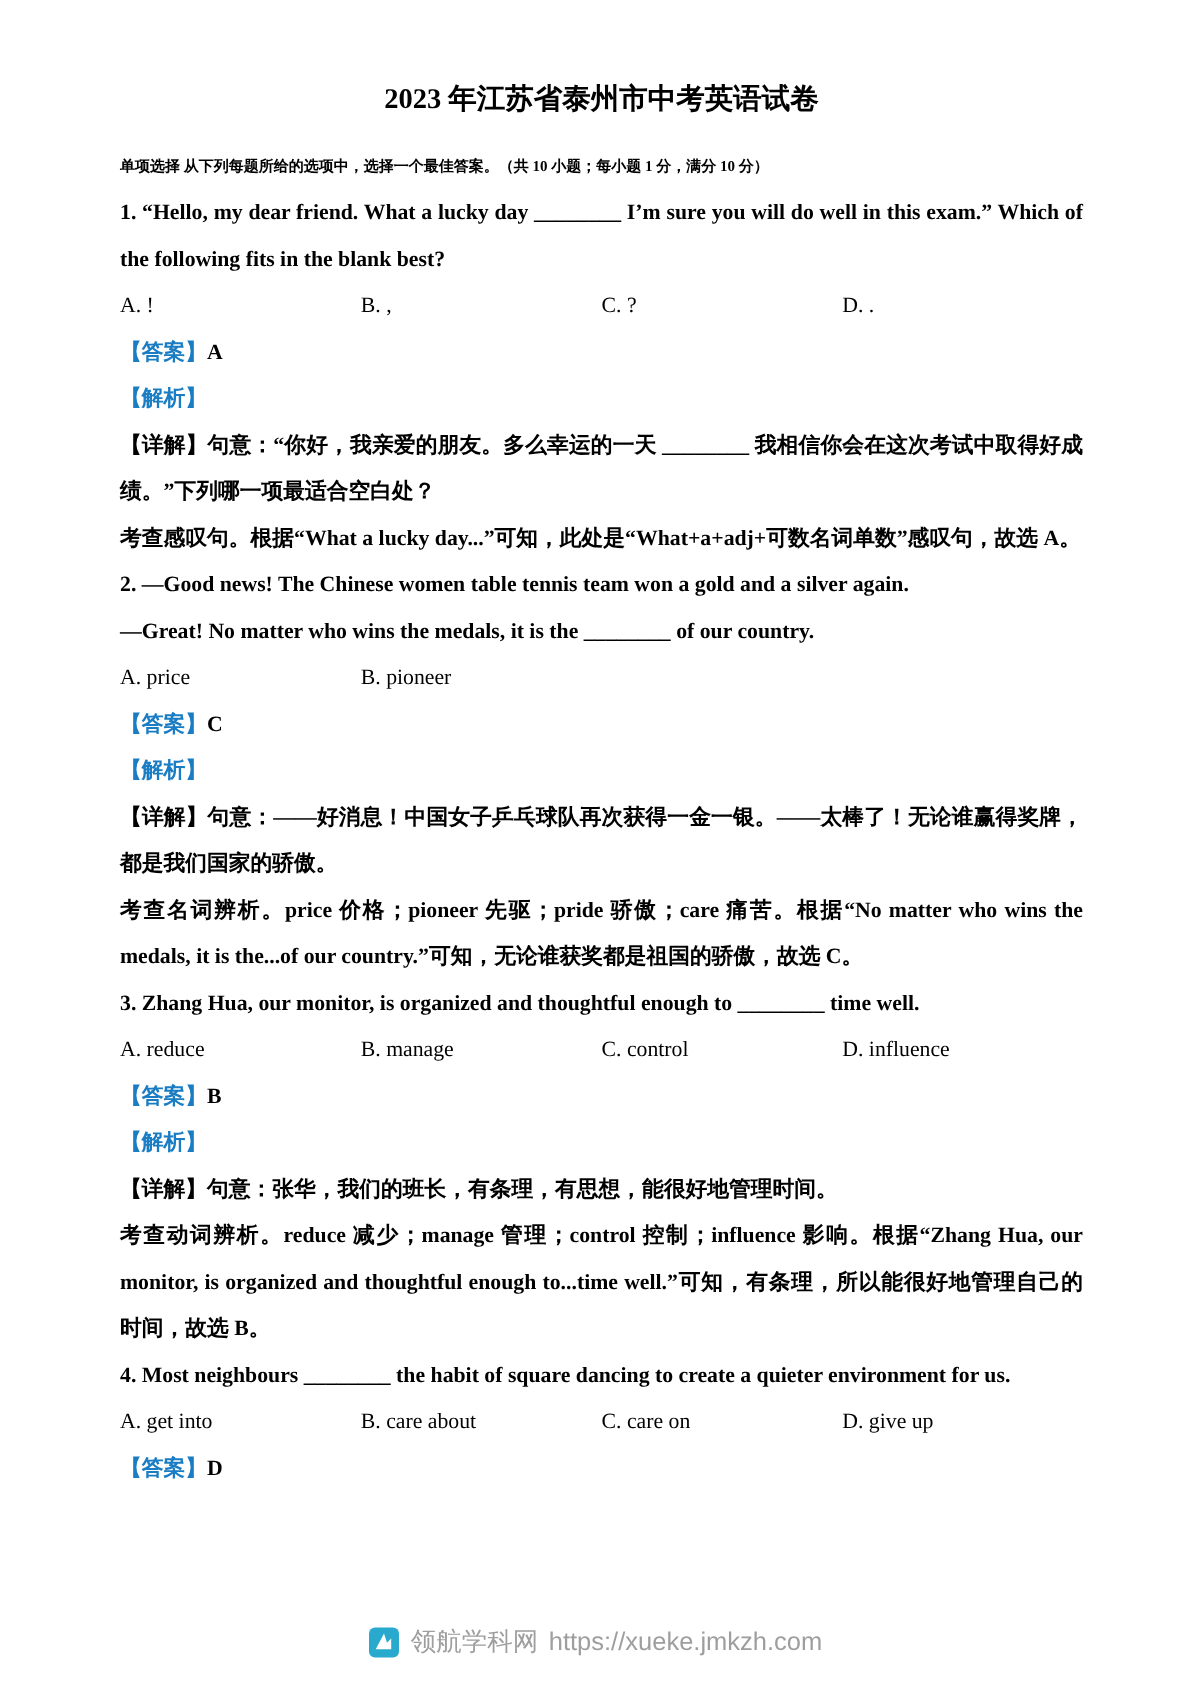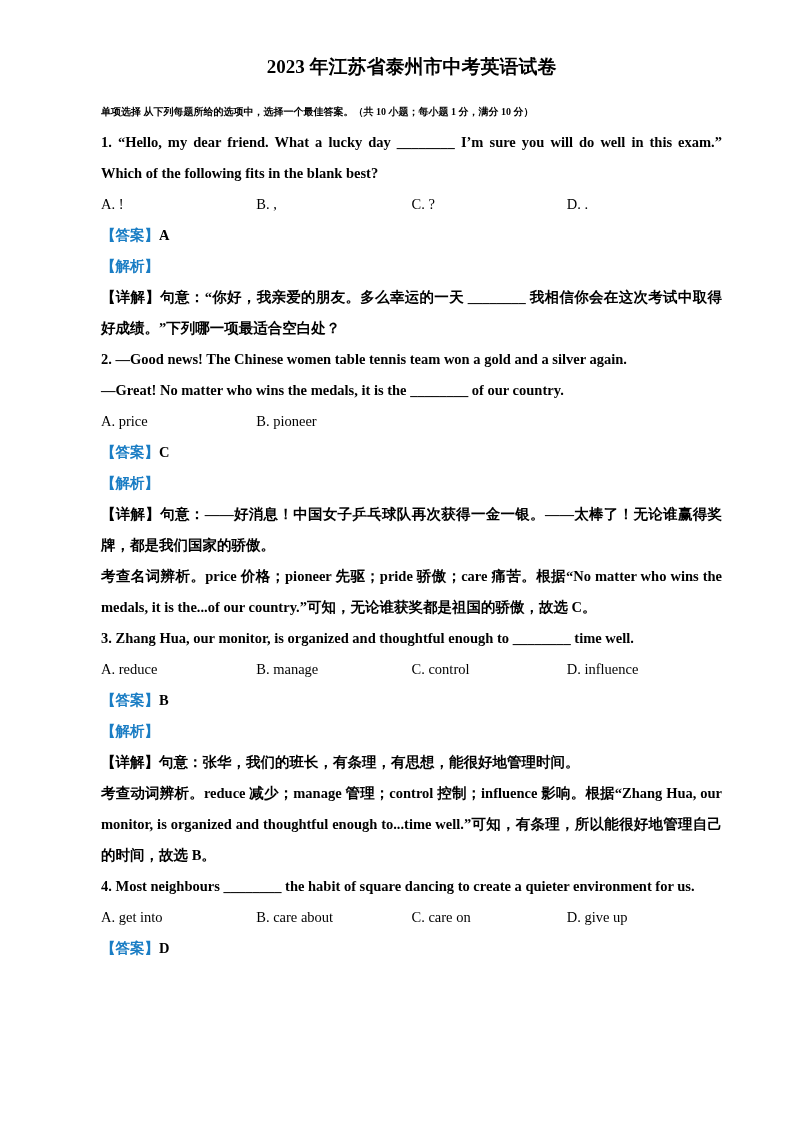--- a/index.html
+++ b/index.html
@@ -8,21 +8,21 @@
     width: 793px;
     height: 1122px;
     background: #ffffff;
     color: #000000;
     font-family: "Liberation Serif", "DejaVu Serif", serif;
   }
   .page {
     position: relative;
     width: 793px;
     height: 1122px;
-    padding: 52px 71px 0 101px;
+    padding: 52px 71px 0 80px;
     overflow: hidden;
     background: #ffffff;
   }
   .doc-title {
     margin: 0 0 14px 0;
     text-align: center;
     font-size: 19px;
     font-weight: 700;
     line-height: 30px;
   }
@@ -76,20 +76,21 @@
     <p class="line">1. “Hello, my dear friend. What a lucky day ________ I’m sure you will do well in this exam.” Which of the following fits in the blank best?</p>
     <div class="options">
       <span class="opt">A. !</span>
       <span class="opt">B. ,</span>
       <span class="opt">C. ?</span>
       <span class="opt">D. .</span>
     </div>
     <p class="line"><span class="blue">【答案】</span><span>A</span></p>
     <p class="line"><span class="blue">【解析】</span></p>
     <p class="line">【详解】句意：“你好，我亲爱的朋友。多么幸运的一天 ________ 我相信你会在这次考试中取得好成绩。”下列哪一项最适合空白处？</p>
+    <p class="line">考查感叹句。根据“What a lucky day...”可知，此处是“What+a+adj+可数名词单数”感叹句，故选 A。</p>
   </section>
 
   <section>
     <p class="line">2. —Good news! The Chinese women table tennis team won a gold and a silver again.</p>
     <p class="line">—Great! No matter who wins the medals, it is the ________ of our country.</p>
     <div class="options">
       <span class="opt">A. price</span>
       <span class="opt">B. pioneer</span>
     </div>
     <p class="line"><span class="blue">【答案】</span><span>C</span></p>
@@ -116,14 +117,22 @@
     <p class="line">4. Most neighbours ________ the habit of square dancing to create a quieter environment for us.</p>
     <div class="options">
       <span class="opt">A. get into</span>
       <span class="opt">B. care about</span>
       <span class="opt">C. care on</span>
       <span class="opt">D. give up</span>
     </div>
     <p class="line"><span class="blue">【答案】</span><span>D</span></p>
   </section>
 
+  <div class="footer">
+    <svg class="logo" width="22" height="22" viewBox="0 0 22 22" aria-hidden="true">
+      <rect x="1" y="1" width="20" height="20" rx="4" fill="#2aa9cf"></rect>
+      <path d="M5.5 15.5 L11 5 L13 11.2 L15.8 8.4 L15.8 15.5 Z" fill="#ffffff"></path>
+    </svg>
+    <span>领航学科网</span>
+    <span>https://xueke.jmkzh.com</span>
+  </div>
 
 </div>
 
 </body></html>

